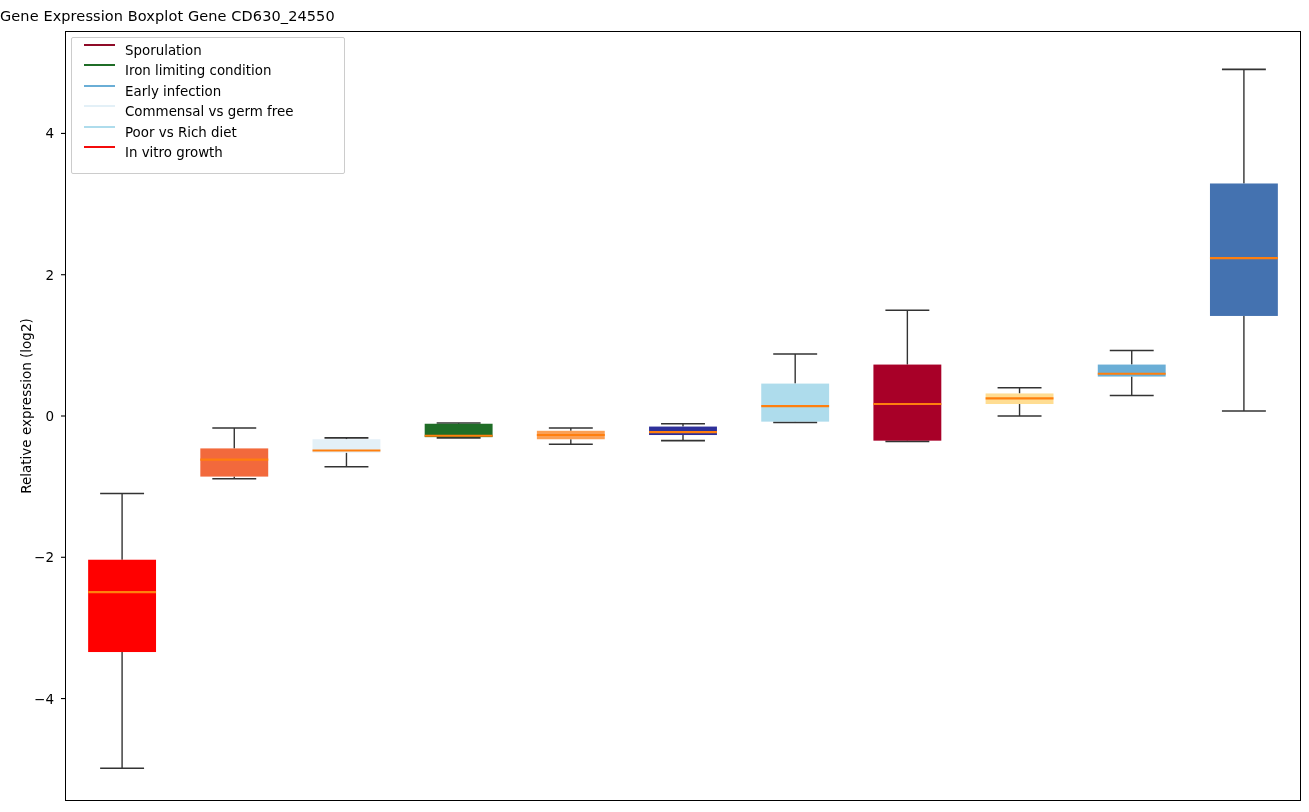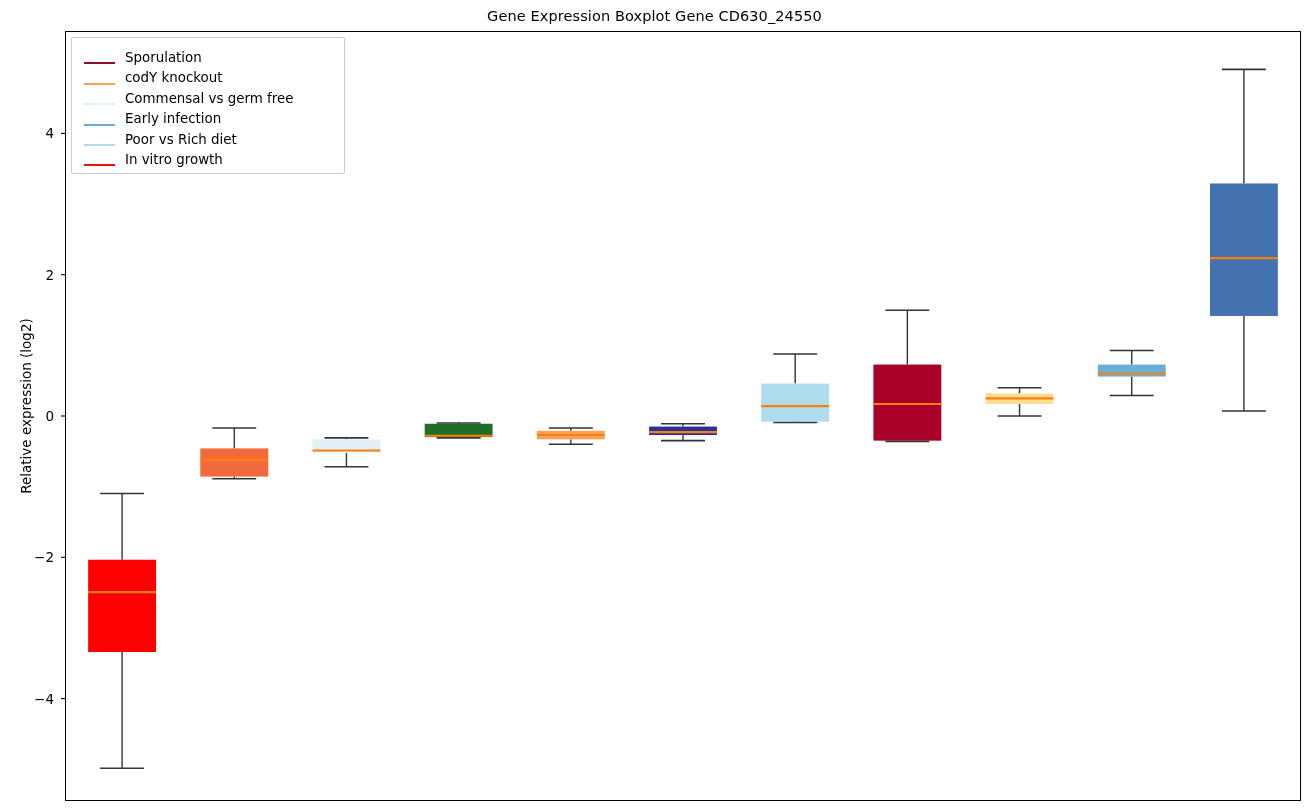--- a/index.html
+++ b/index.html
@@ -19,21 +19,20 @@
     left: 0; top: 0;
     width: 1309px;
     height: 812px;
     background: #ffffff;
   }
   #chart-title {
     position: absolute;
     left: 0;
     top: 8px;
     width: 1309px;
-    text-align: center;
     font-size: 14.5px;
     color: #000000;
     letter-spacing: 0.1px;
   }
   #plot-area {
     position: absolute;
     left: 65px;
     top: 31px;
     width: 1236px;
     height: 770px;
@@ -90,21 +89,21 @@
     width: 274px;
     background: #ffffff;
     border: 1px solid #cccccc;
     border-radius: 2px;
     padding: 6px 8px 7px 8px;
     box-sizing: border-box;
     z-index: 5;
   }
   .legend-row {
     display: flex;
-    align-items: flex-end;
+    align-items: flex-start;
     height: 20.4px;
   }
   .legend-swatch {
     width: 31px;
     height: 0;
     border-top-width: 2.1px;
     border-top-style: solid;
     margin-left: 4px;
     margin-right: 10px;
     flex: 0 0 auto;
@@ -233,32 +232,32 @@
       <line x1="61" x2="65" y1="557.2844036697247" y2="557.2844036697247" stroke="#000000" stroke-width="1.1"></line>
       <line x1="61" x2="65" y1="698.5688073394496" y2="698.5688073394496" stroke="#000000" stroke-width="1.1"></line>
     </svg>
 
   <div id="legend">
       <div class="legend-row">
         <span class="legend-swatch" style="border-top-color: rgb(143, 11, 40);"></span>
         <span class="legend-text">Sporulation</span>
       </div>
       <div class="legend-row">
-        <span class="legend-swatch" style="border-top-color: rgb(251, 160, 85);"></span>
-        <span class="legend-text">codY knockout</span>
+        <span class="legend-swatch" style="border-top-color: rgb(31, 109, 39);"></span>
+        <span class="legend-text">Iron limiting condition</span>
+      </div>
+      <div class="legend-row">
+        <span class="legend-swatch" style="border-top-color: rgb(106, 174, 214);"></span>
+        <span class="legend-text">Early infection</span>
       </div>
       <div class="legend-row">
         <span class="legend-swatch" style="border-top-color: rgb(227, 240, 247);"></span>
         <span class="legend-text">Commensal vs germ free</span>
       </div>
       <div class="legend-row">
-        <span class="legend-swatch" style="border-top-color: rgb(106, 174, 214);"></span>
-        <span class="legend-text">Early infection</span>
-      </div>
-      <div class="legend-row">
         <span class="legend-swatch" style="border-top-color: rgb(174, 220, 236);"></span>
         <span class="legend-text">Poor vs Rich diet</span>
       </div>
       <div class="legend-row">
         <span class="legend-swatch" style="border-top-color: rgb(244, 11, 11);"></span>
         <span class="legend-text">In vitro growth</span>
       </div>
     </div>
 
 </div>

